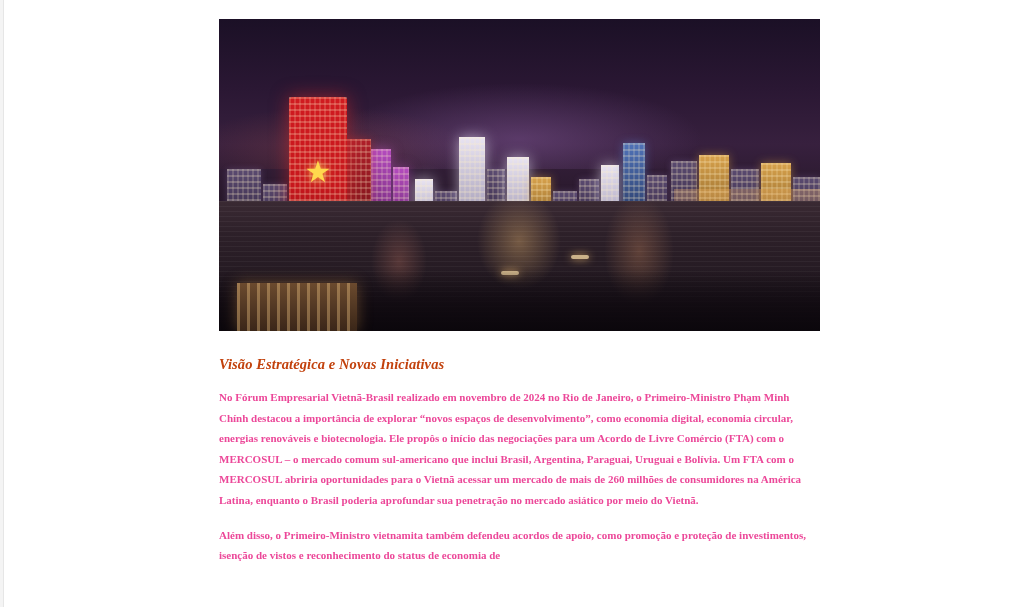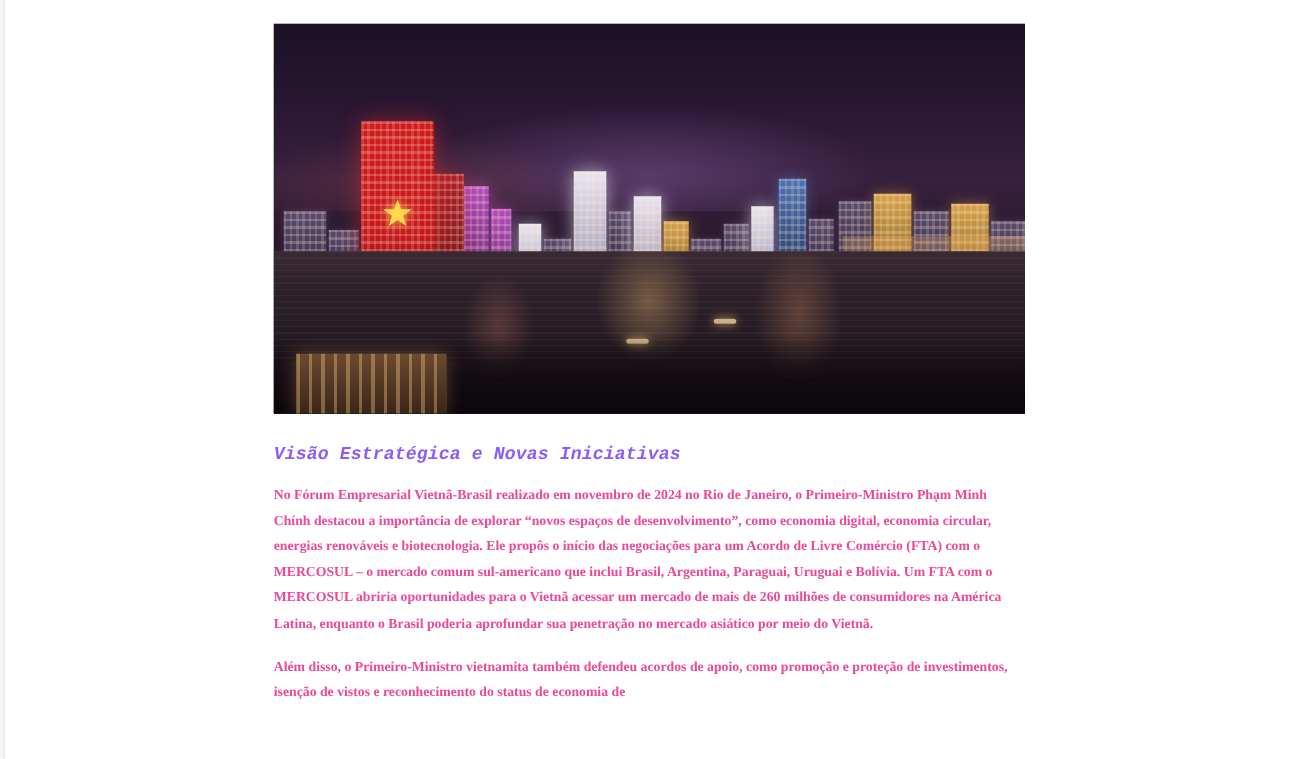--- a/index.html
+++ b/index.html
@@ -210,25 +210,25 @@
   }
   .fg-building::after {
     content: "";
     position: absolute;
     inset: 0;
     background: repeating-linear-gradient(to right, rgba(255,210,140,.35) 0 3px, rgba(0,0,0,0) 3px 10px);
   }
   
   #section-heading {
     margin: 25px 0 0 0;
-    font-family: Liberation Mono, monospace;
+    font-family: Liberation Serif, serif;
     font-style: italic;
     font-weight: bold;
     font-size: 14.5px;
-    color: #8b5cf6;
+    color: #c2410c;
     letter-spacing: .1px;
   }
   .para {
     margin: 14px 0 0 0;
     font-family: "Liberation Serif", serif;
     font-size: 11px;
     line-height: 20.6px;
     color: #ec4899;
     text-align: left;
     font-weight: 600;

